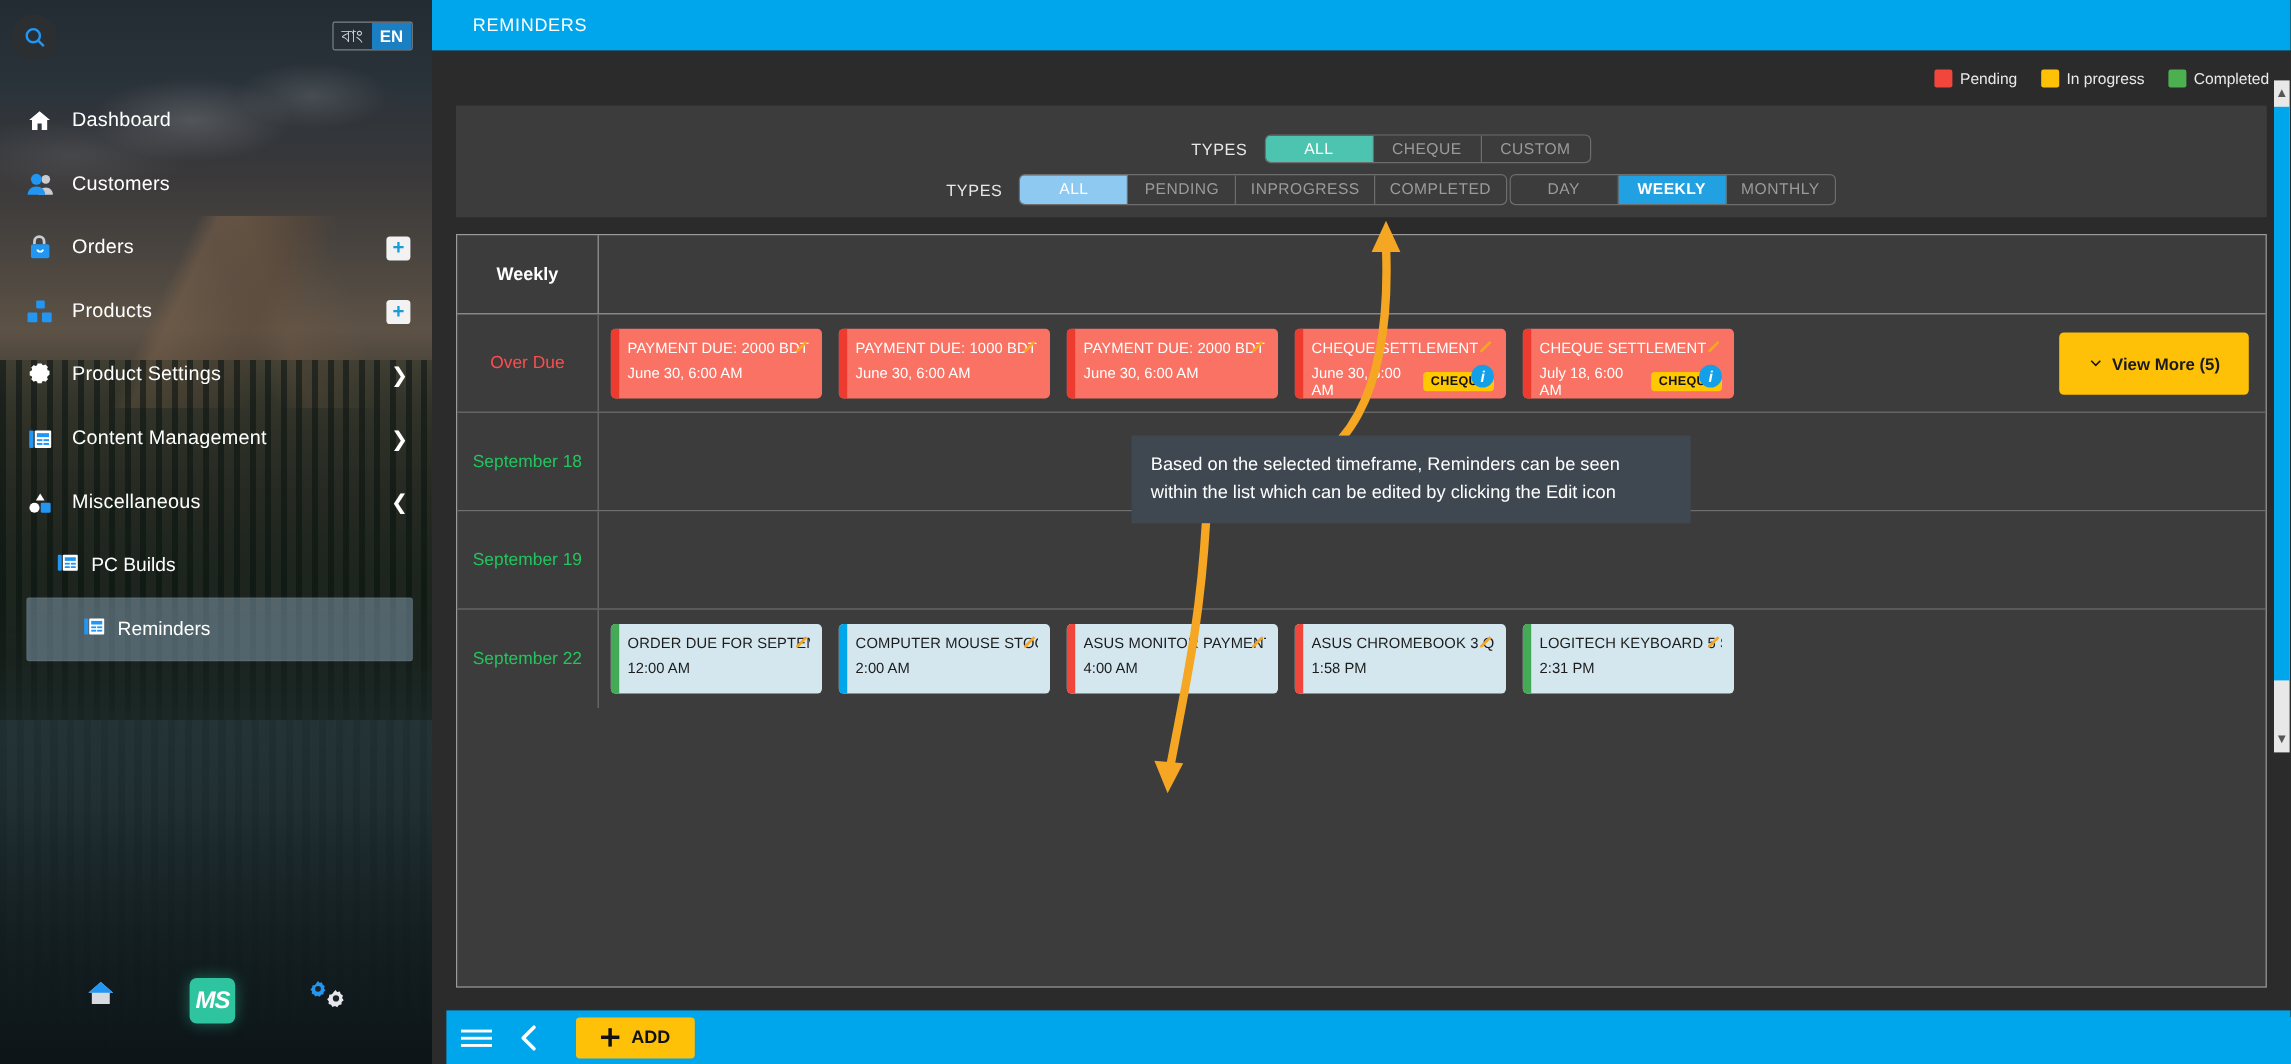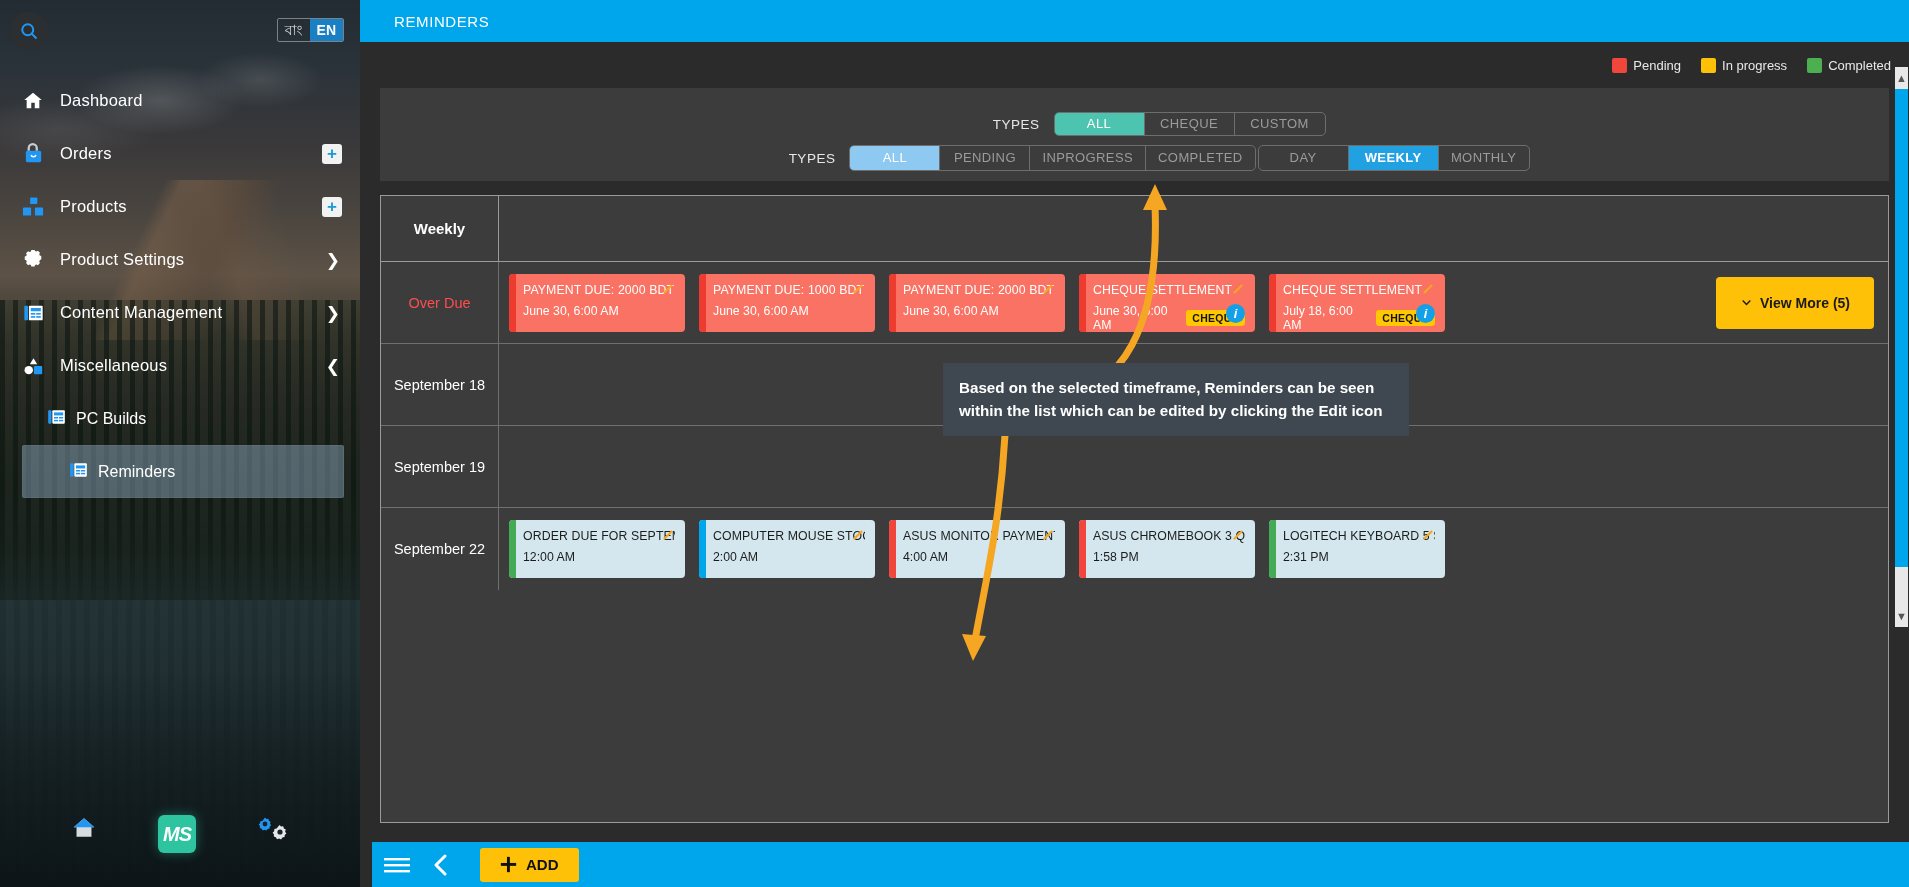--- a/index.html
+++ b/index.html
@@ -165,21 +165,21 @@
     width: 118px; flex: 0 0 118px; border-right: 1px solid #9a9a9a;
     display: flex; align-items: center; justify-content: center;
     color: #fff; font-size: 15px; font-weight: 700;
   }
   .cal-body { position: relative; height: 560px; overflow: hidden; }
   .row { display: flex; height: 82px; border-bottom: 1px solid #6f6f6f; }
   .row:last-child { border-bottom: none; }
   .row .lcol {
     width: 118px; flex: 0 0 118px; border-right: 1px solid #6f6f6f;
     display: flex; align-items: center; justify-content: center;
-    color: #ffffff; font-size: 14.5px;
+    color: #22c55e; font-size: 14.5px;
   }
   .row .lcol.overdue { color: #ff4d4d; }
   .row .cells { flex: 1; display: flex; align-items: center; padding: 0 10px; gap: 14px; }
 
   .card {
     position: relative; width: 176px; height: 58px; border-radius: 4px;
     overflow: hidden; cursor: pointer; flex: 0 0 176px;
     padding: 9px 10px 0 14px;
   }
   .card .stripe { position: absolute; left: 0; top: 0; bottom: 0; width: 7px; }
@@ -214,21 +214,21 @@
     background: #e8e8e8;
   }
   .vscroll .thumb { position: absolute; left: 0; top: 22px; width: 13px; height: 478px; background: #00a6eb; }
   .vscroll .arrow { height: 22px; display: flex; align-items: center; justify-content: center; color: #555; font-size: 11px; }
   .vscroll .arrow.bot { position: absolute; bottom: 0; left: 0; right: 0; }
 
   
   .annot {
     position: absolute; left: 583px; top: 363px; width: 466px;
     background: #3f4750; padding: 14px 16px;
-    color: #fff; font-size: 15.2px; font-weight: 700; line-height: 1.48;
+    color: #fff; font-size: 15.2px; font-weight: 400; line-height: 1.48;
     z-index: 20;
   }
   .arrowsvg { position: absolute; inset: 0; pointer-events: none; z-index: 19; }
 
   
   .bottombar {
     position: absolute; left: 12px; right: 0; bottom: 0; height: 45px;
     background: #00a6eb; display: flex; align-items: center; padding-left: 12px; gap: 22px;
   }
   .bb-ico { color: #fff; cursor: pointer; display: flex; align-items: center; }
@@ -266,20 +266,31 @@
 
         <div class="nav-item">
           <span class="ico">
             <svg width="22" height="22" viewBox="0 0 24 24" fill="#fff">
                 <path d="M12 3 2.5 11h2.6v9h5v-6h3.8v6h5v-9h2.6z"></path>
               </svg>
           </span>
           <span class="lbl">Dashboard</span>
         </div>
 
+        <div class="nav-item">
+          <span class="ico">
+            <svg width="24" height="22" viewBox="0 0 26 24">
+              <circle cx="17.5" cy="7" r="4" fill="#c9ccd0"></circle>
+                <path d="M11 21c0-4 3-6.5 6.5-6.5S24 17 24 21z" fill="#c9ccd0"></path>
+              <circle cx="9" cy="7" r="5" fill="#2196f3"></circle>
+                <path d="M1 21c0-4.4 3.6-7.5 8-7.5S17 16.6 17 21z" fill="#2196f3"></path>
+            </svg>
+          </span>
+          <span class="lbl">Customers</span>
+        </div>
 
         <div class="nav-item">
           <span class="ico">
             <svg width="23" height="23" viewBox="0 0 24 24">
               <path d="M7 9V6.5a4.2 4.2 0 0 1 8.4 0V9" fill="none" stroke="#c9ccd0" stroke-width="2.4"></path>
               <rect x="4" y="9" width="16" height="12" rx="1.6" fill="#2196f3"></rect>
               <path d="M9.5 13.5a2.6 2.6 0 0 0 5 0" fill="none" stroke="#fff" stroke-width="1.6"></path>
             </svg>
           </span>
           <span class="lbl">Orders</span>

